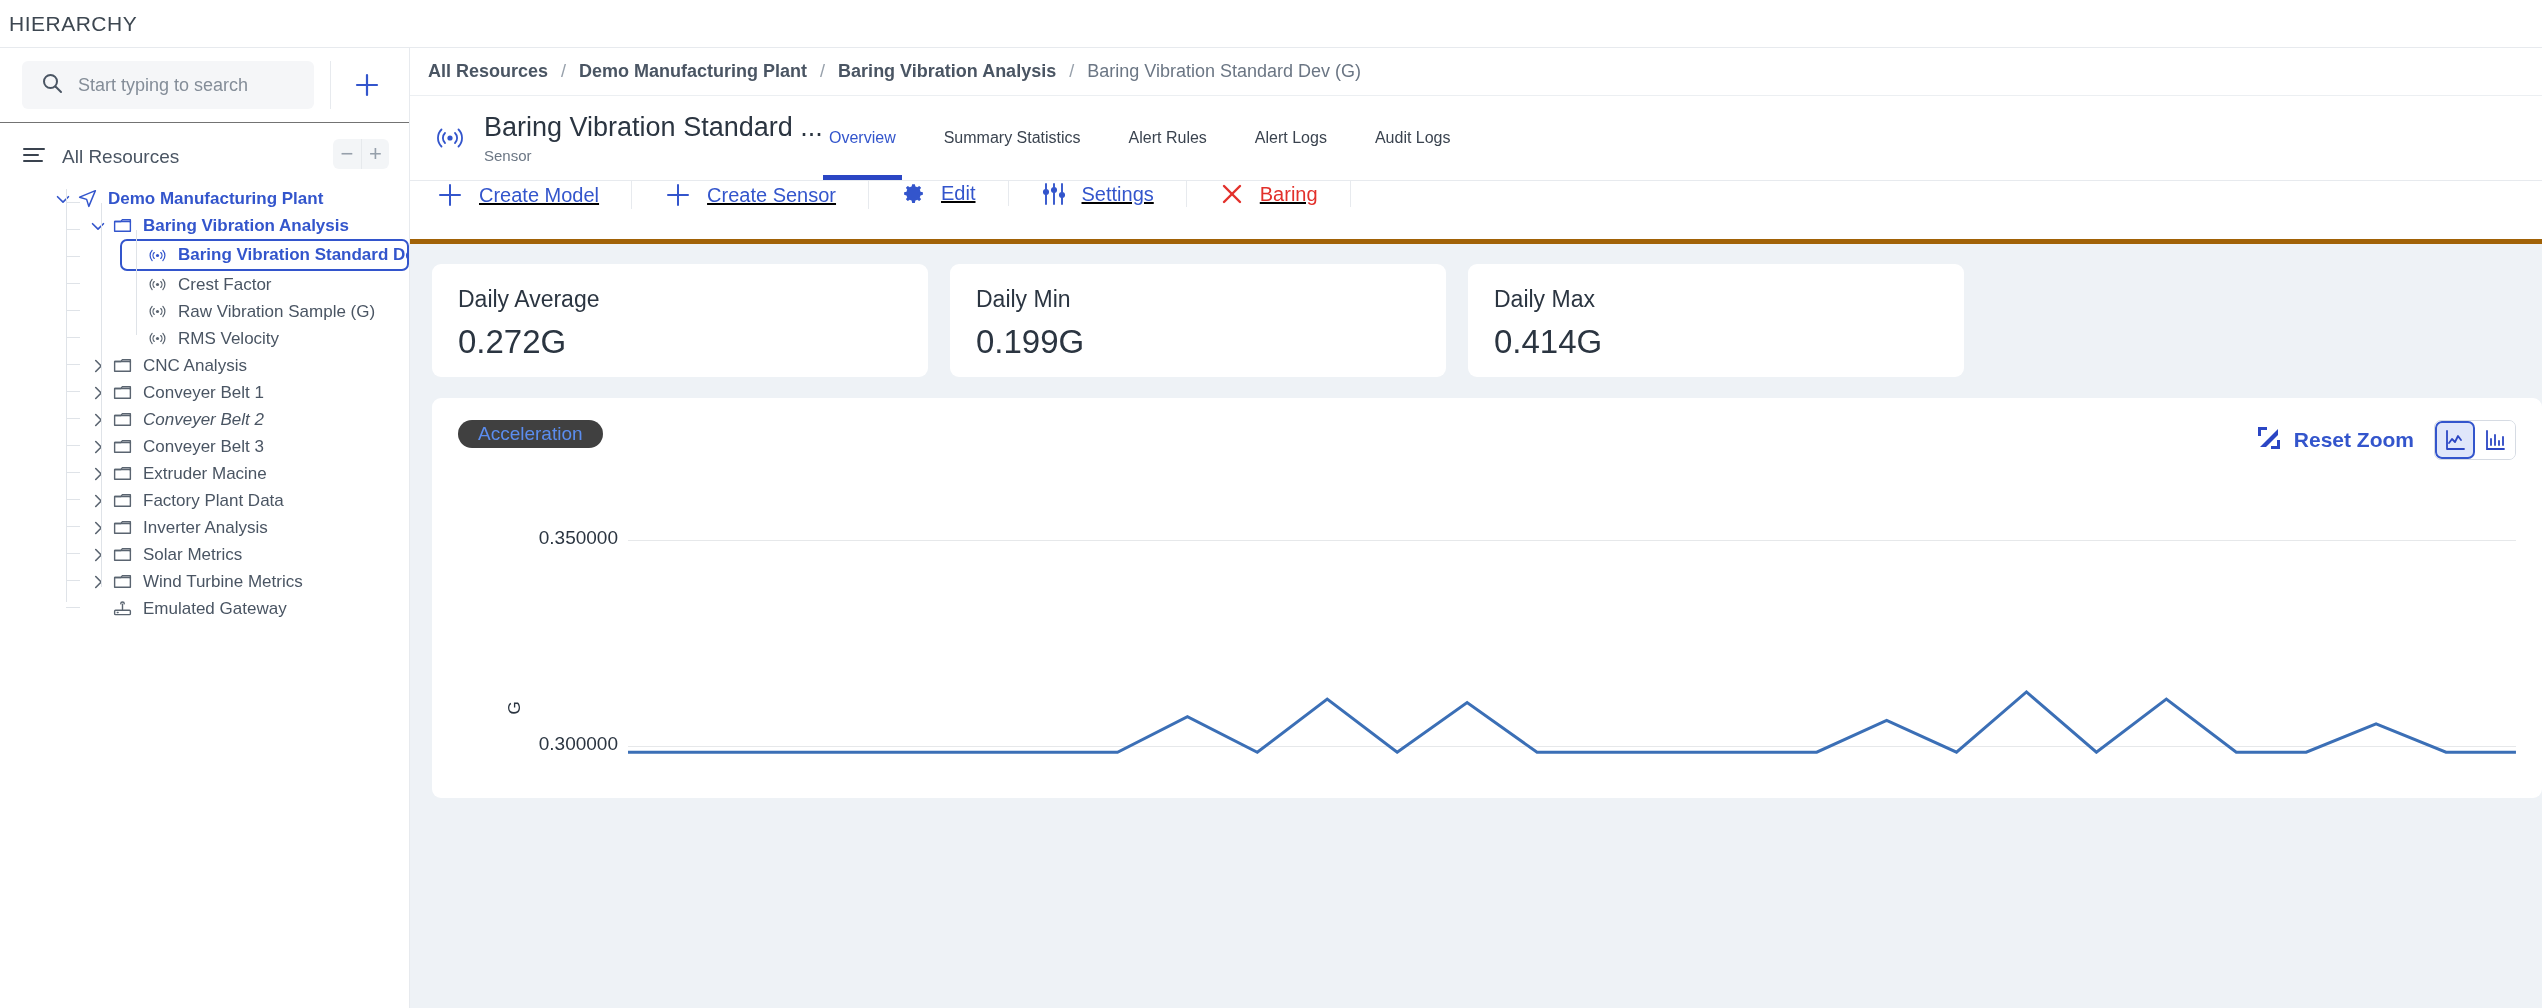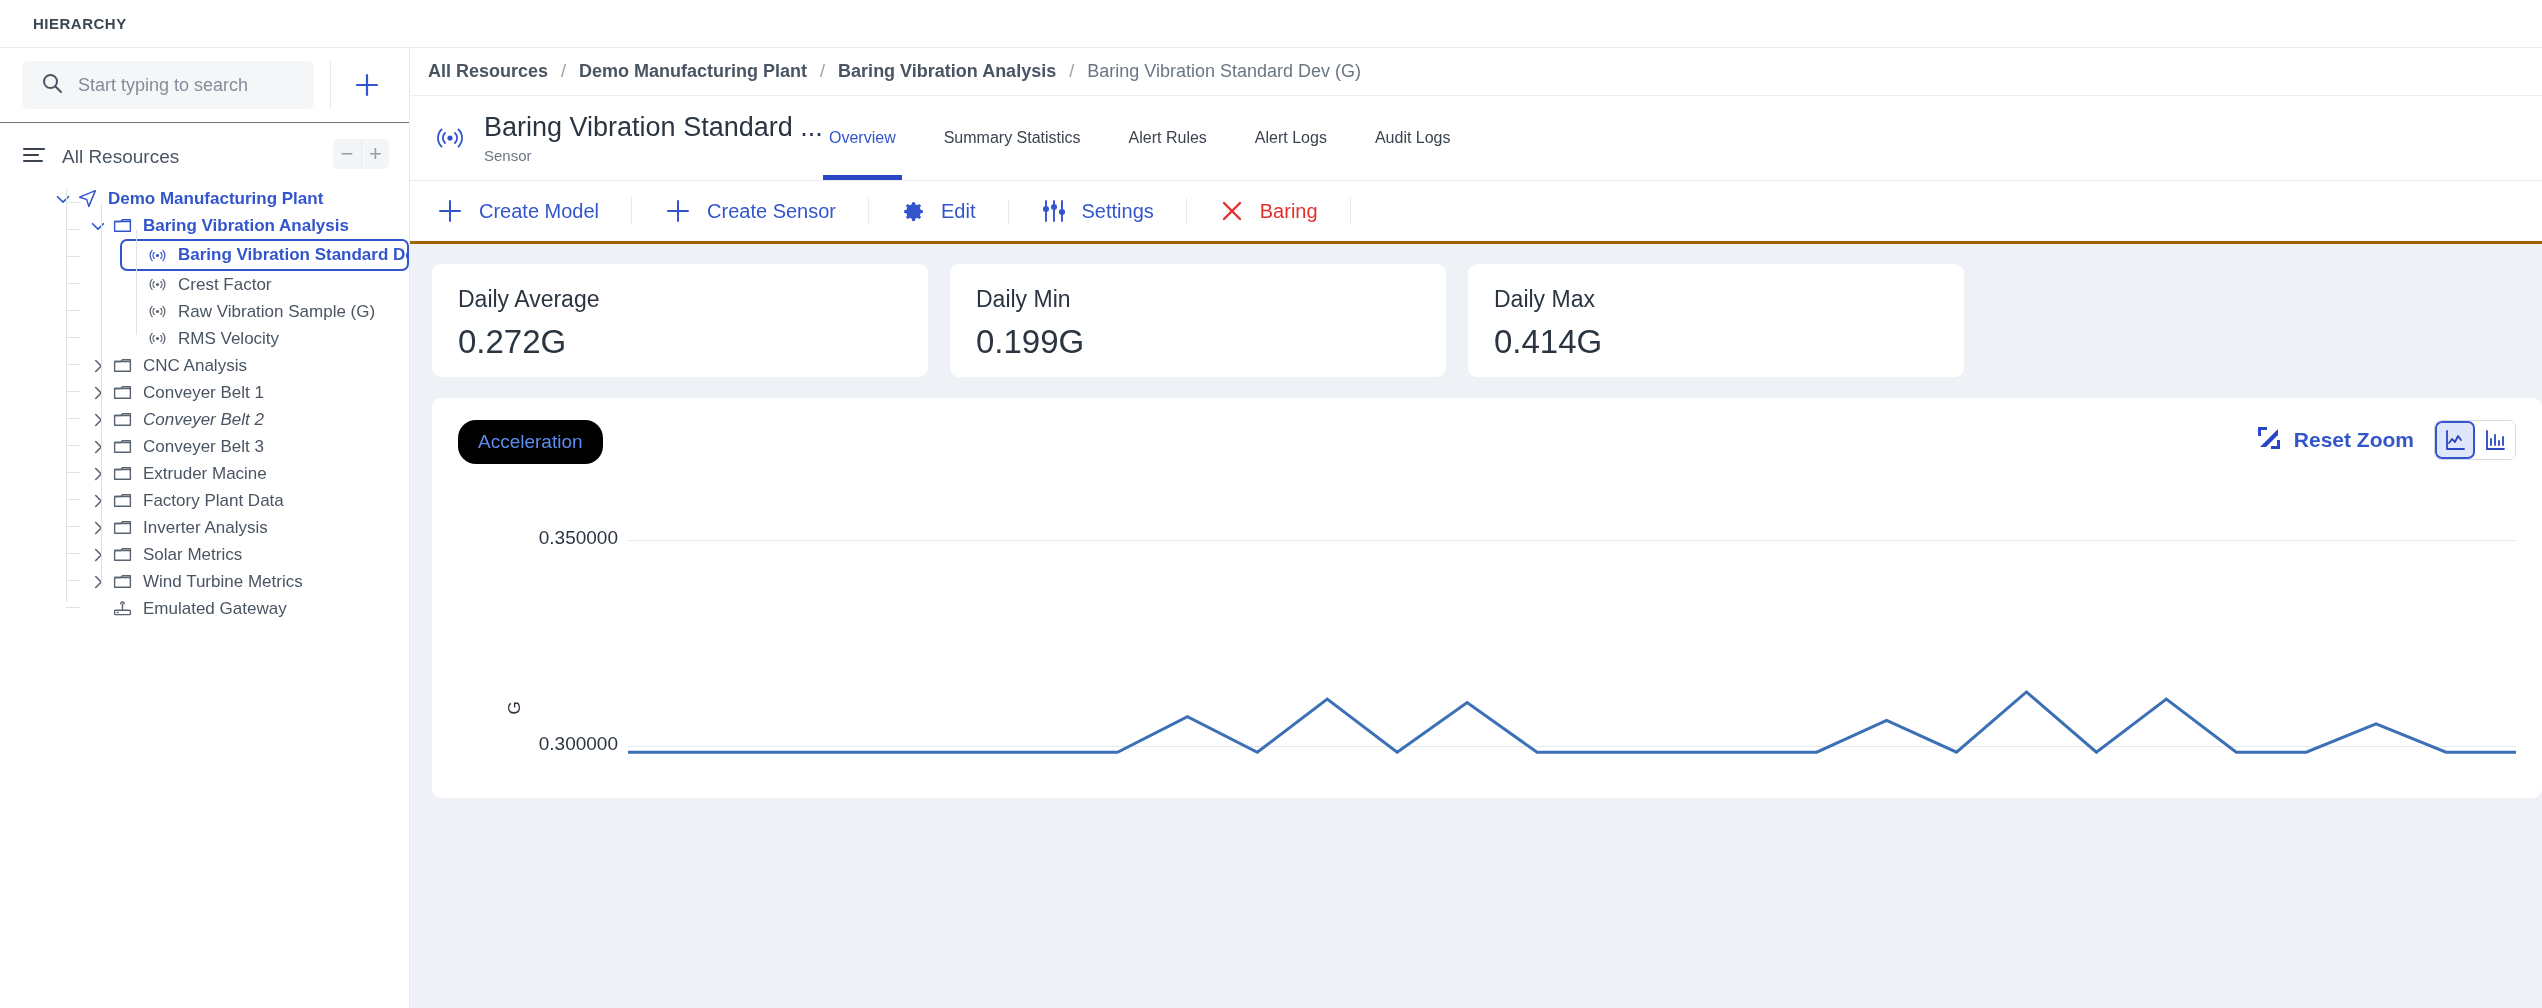--- a/index.html
+++ b/index.html
@@ -12,22 +12,22 @@
   .app { display: flex; flex-direction: column; width: 2542px; height: 1008px; }
 
   
   .topbar {
     height: 48px; flex: 0 0 48px;
     border-bottom: 1px solid #e7eaee;
     display: flex; align-items: center;
     background: #fff;
   }
   .topbar-title {
-    margin-left: 33px;
-    font-size: 15px; font-weight: bold; letter-spacing: .5px;
+    margin-left: 9px;
+    font-size: 21px; font-weight: normal; letter-spacing: .5px;
     color: #3d4751;
   }
 
   .body { display: flex; flex: 1 1 auto; min-height: 0; }
 
   
   .sidebar {
     width: 410px; flex: 0 0 410px;
     border-right: 1px solid #e7eaee;
     display: flex; flex-direction: column;
@@ -139,22 +139,23 @@
     white-space: nowrap;
   }
   .tab.active { color: #3355cc; }
   .tab.active::after {
     content: ""; position: absolute; left: 18px; right: 18px; bottom: 0;
     height: 5px; background: #2b46c4;
   }
 
   .toolbar {
     height: 63px; flex: 0 0 63px;
-    display: flex; align-items: center;
-    border-bottom: 3px solid #a16207;
+    display: flex; align-items: flex-start;
+    border-bottom: 5px solid #a16207;
+    text-decoration: underline;
   }
   .tbtn {
     display: flex; align-items: center; gap: 15px;
     padding: 0 32px; cursor: pointer;
     font-size: 20px; color: #3355cc; white-space: nowrap;
     border-right: 1px solid #e7eaee;
   }
   .tbtn:first-child { padding-left: 26px; }
   .tbtn.danger { color: #e2302b; }
   .tbtn .ic { display: flex; align-items: center; }
@@ -172,22 +173,22 @@
   .kpi .k-label { font-size: 23px; color: #2b3541; font-weight: normal; }
   .kpi .k-value { font-size: 33px; color: #2b3541; margin-top: 10px; }
 
   .chartcard {
     margin-top: 21px; background: #fff; border-radius: 9px;
     height: 400px; padding: 22px 26px; position: relative;
     margin-right: 0;
   }
   .chip {
     display: inline-flex; align-items: center; justify-content: center;
-    background: #000000; color: #5b8def; border-radius: 18px;
-    height: 44px; padding: 12px 20px; font-size: 19px;
+    background: #404040; color: #5b8def; border-radius: 18px;
+    height: 28px; padding: 12px 20px; font-size: 19px;
   }
   .chart-tools {
     position: absolute; right: 26px; top: 22px;
     display: flex; align-items: center; gap: 20px;
   }
   .reset-zoom {
     display: flex; align-items: center; gap: 12px;
     color: #3355cc; font-size: 21px; font-weight: bold; cursor: pointer;
   }
   .seg { display: flex; border: 1px solid #d6dbe3; border-radius: 7px; overflow: hidden; }

